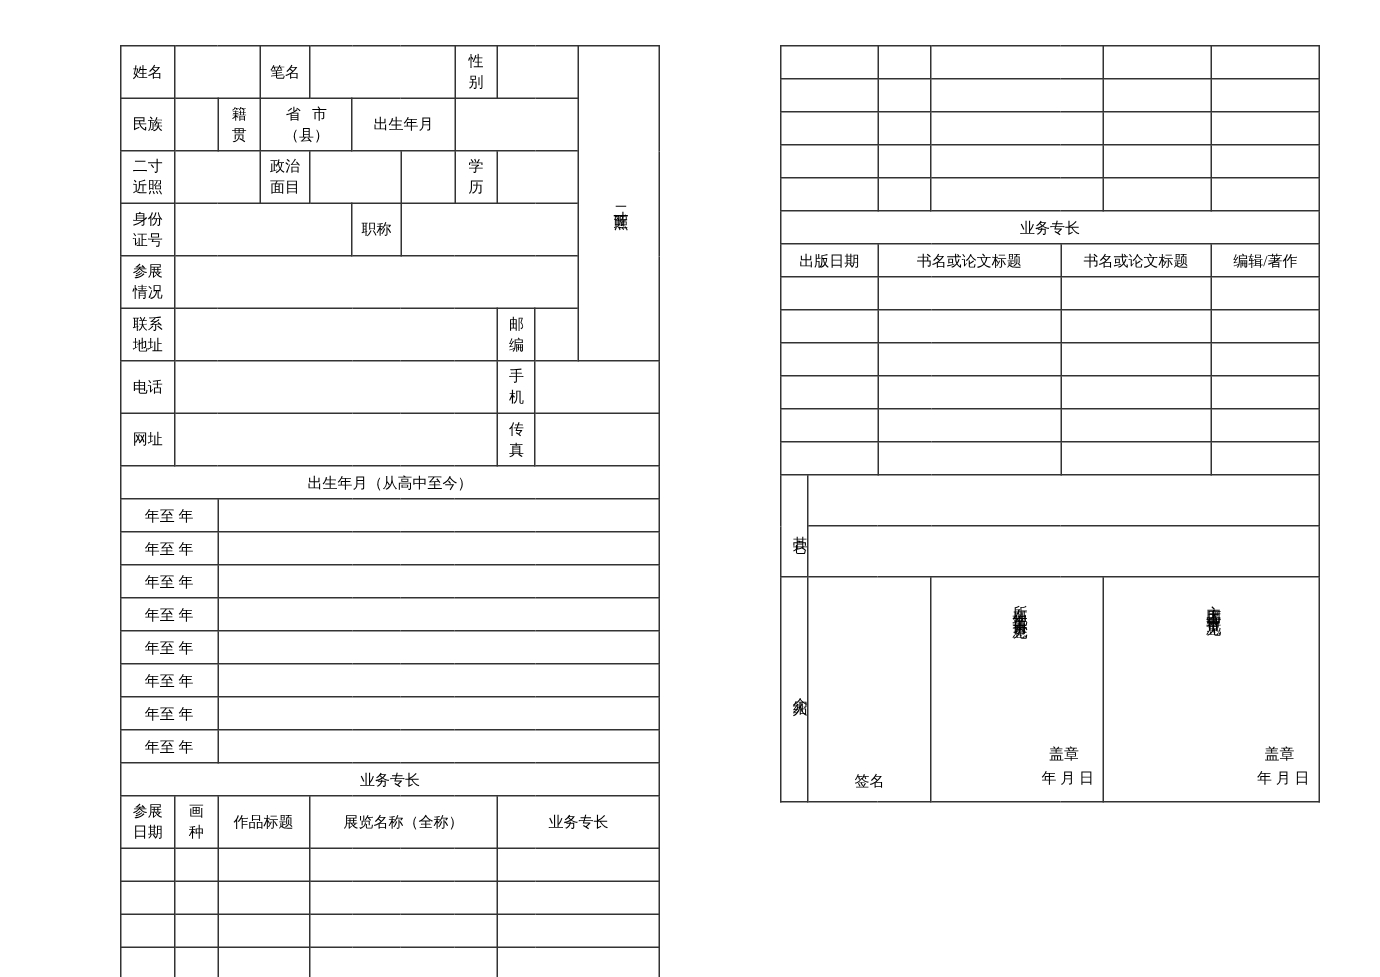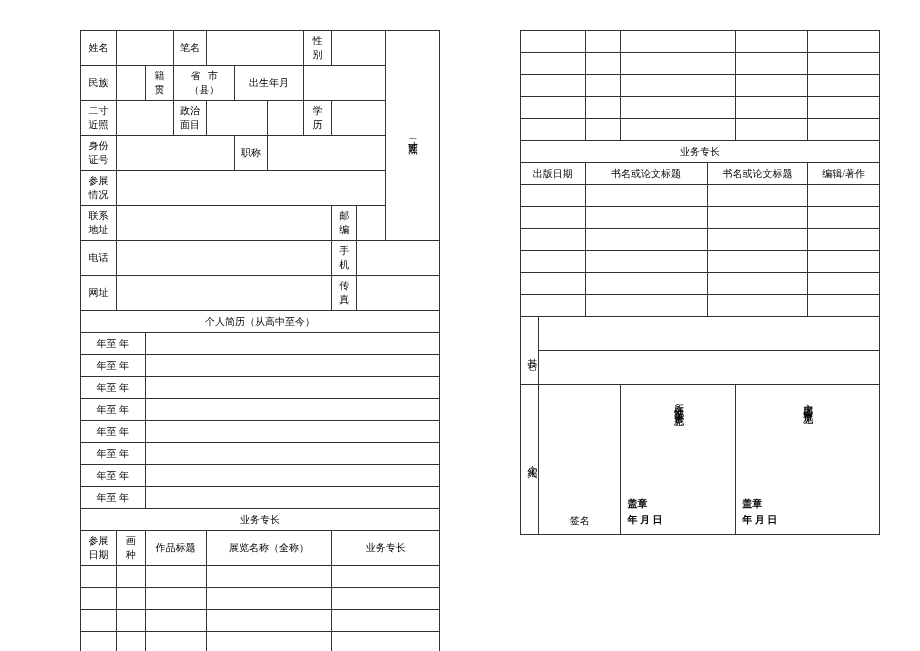--- a/index.html
+++ b/index.html
@@ -49,22 +49,22 @@
       text-align: left;
       padding: 4px 6px 6px 6px;
     }
     .stamp-area .vlabel {
       position: absolute;
       top: 10px;
       left: 50%;
       transform: translateX(-50%);
     }
     .stamp-bottom {
+      text-align: right;
       line-height: 1.6;
-      font-weight: bold;
     }
   </style>
 </head>
 <body>
 
 <div class="page">
   <table>
     <colgroup>
       <col style="width:10%">
         <col style="width:8%">
@@ -140,21 +140,21 @@
     </tr>
 
     <tr>
       <td>网址</td>
       <td colspan="7"></td>
       <td>传真</td>
       <td colspan="2"></td>
     </tr>
 
     <tr>
-      <td colspan="11">个人简历（从高中至今）</td>
+      <td colspan="11">出生年月（从高中至今）</td>
     </tr>
 
     <tr>
           <td colspan="2">年至      年</td>
           <td colspan="9"></td>
         </tr>
     <tr>
           <td colspan="2">年至      年</td>
           <td colspan="9"></td>
         </tr>

